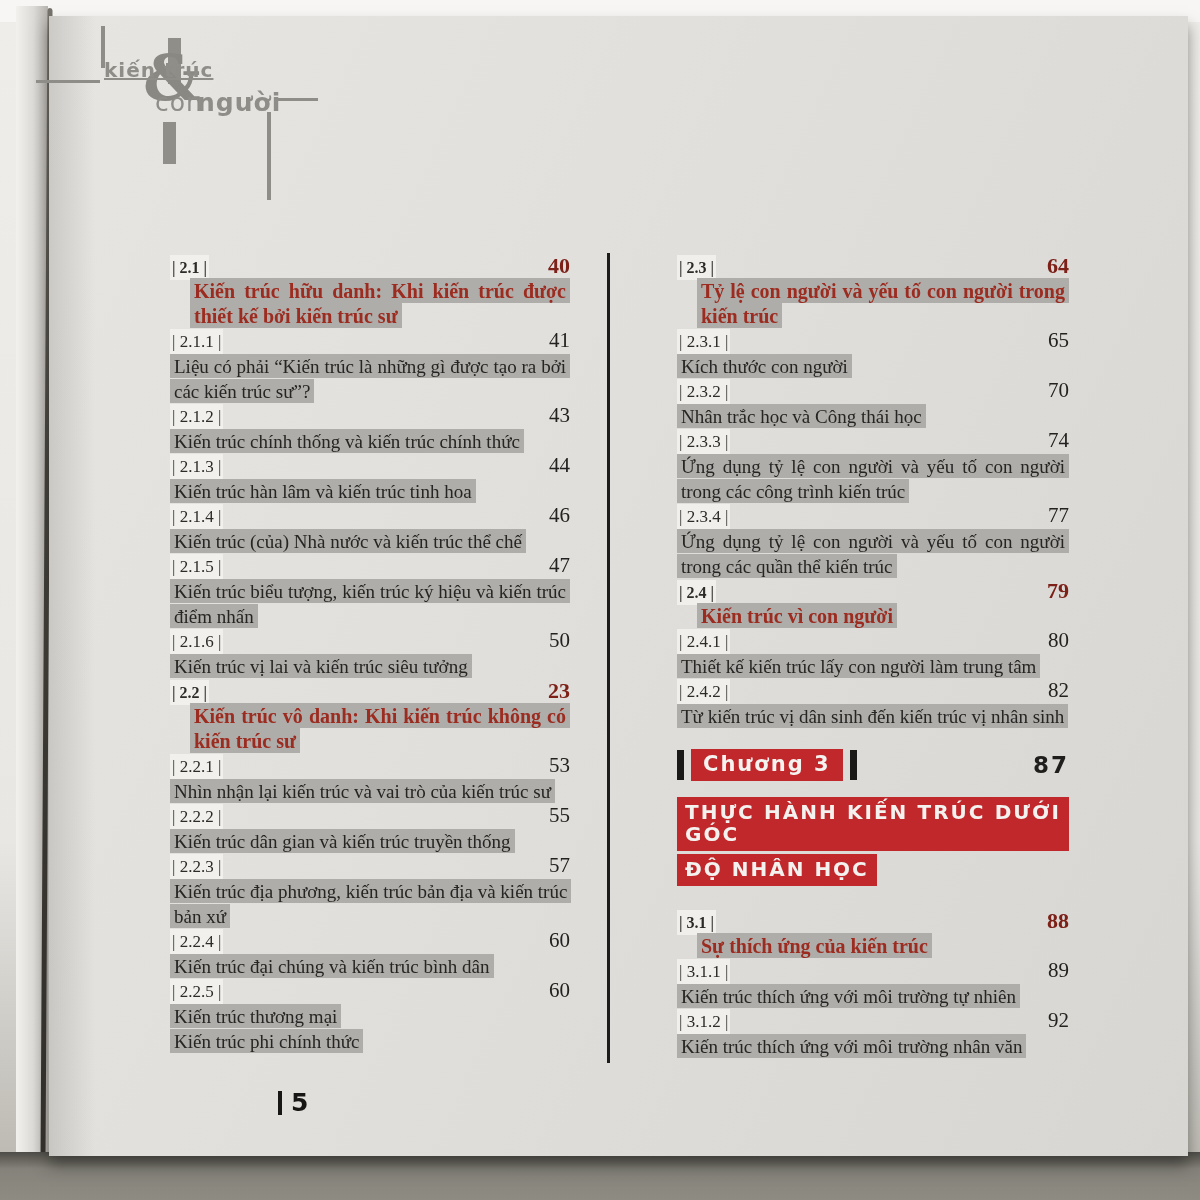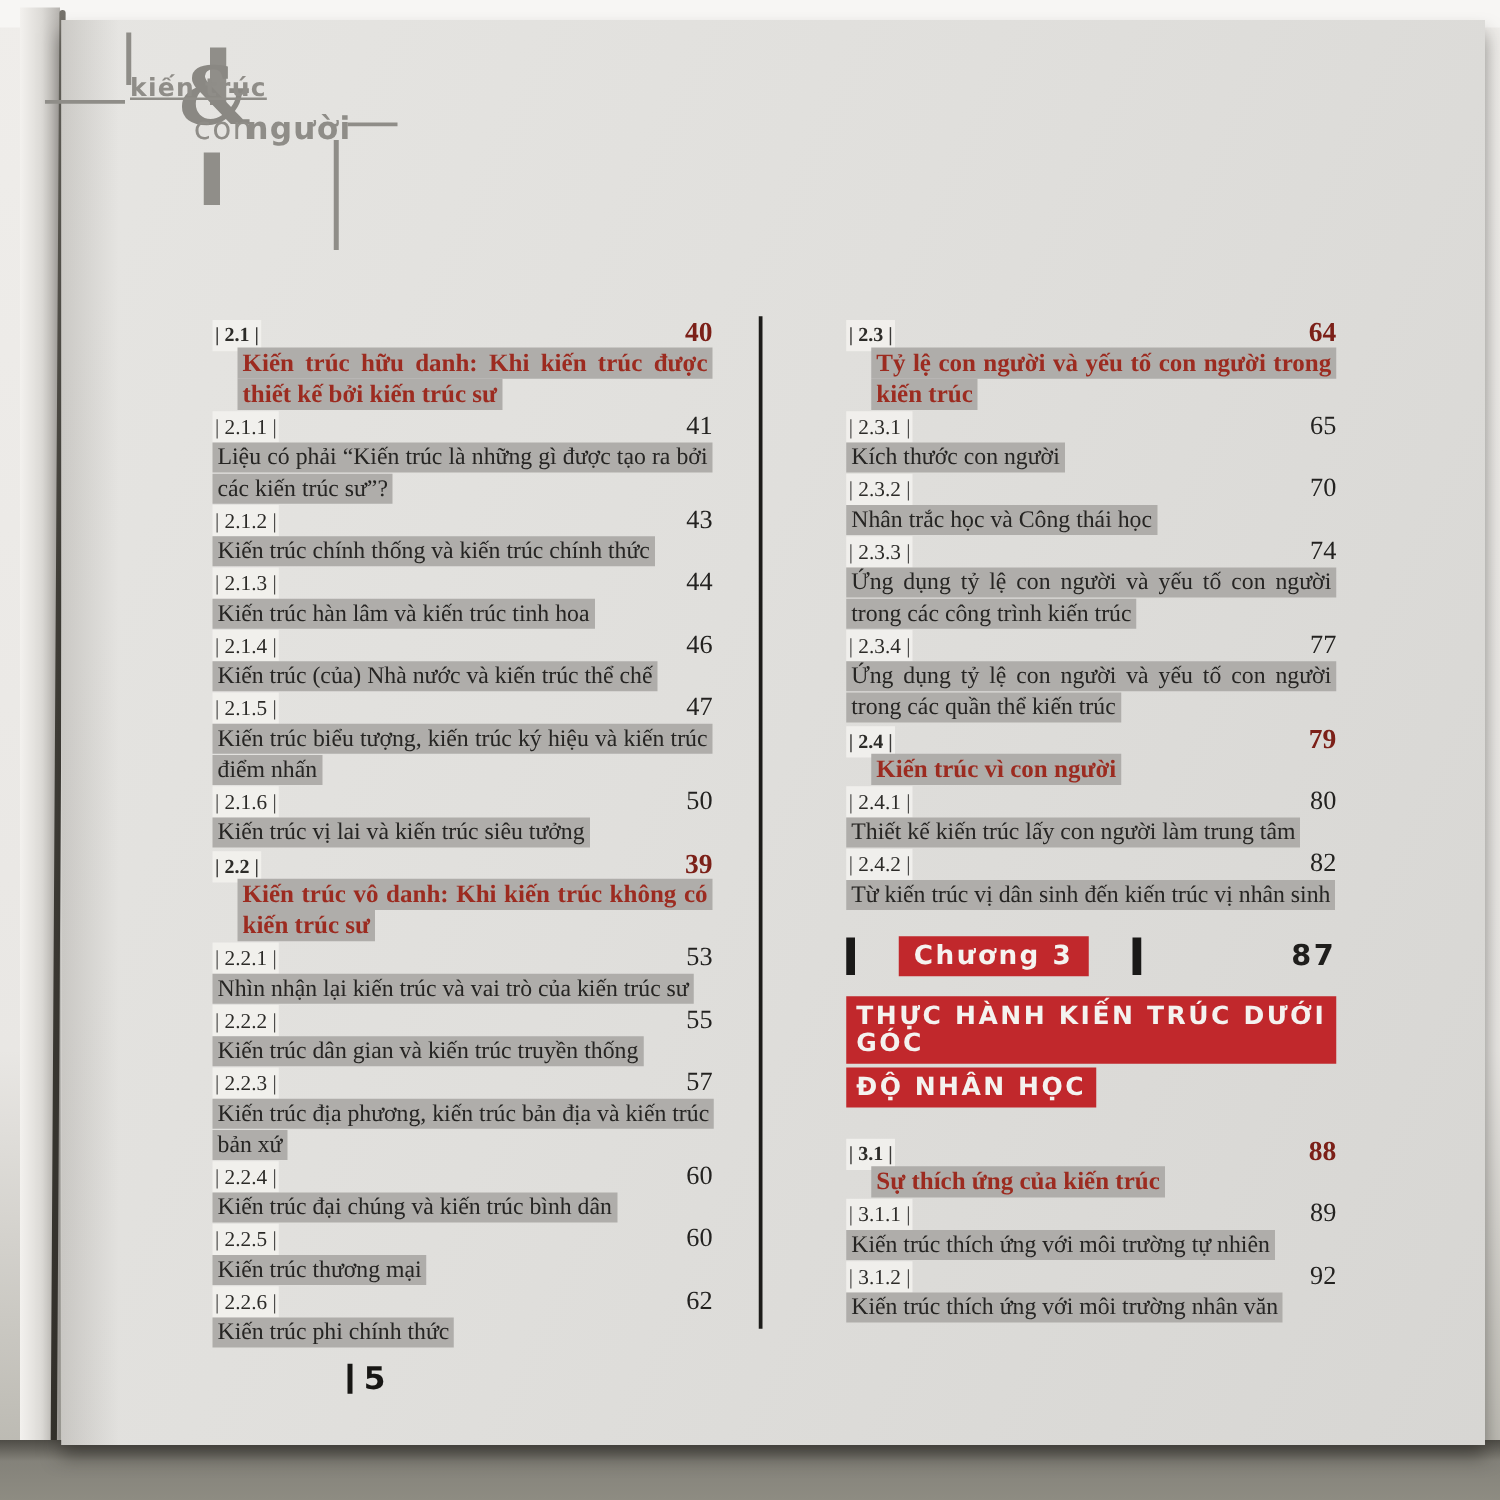--- a/index.html
+++ b/index.html
@@ -54,21 +54,21 @@
   .entry.section .entry-label{font-weight:bold;font-size:16px;}
   .entry-page{font-size:21px;color:#232220;}
   .entry.section .entry-page{font-weight:bold;color:#7c2018;font-size:22px;}
   .entry-title{text-align:justify;line-height:25px;font-size:19px;color:#262523;}
   .entry-title .hl{background:#afadaa;padding:1.5px 4px;-webkit-box-decoration-break:clone;
     box-decoration-break:clone;}
   .entry.section .entry-title{font-size:20px;padding-left:20px;}
   .entry.section .hl{color:#9c2b20;font-weight:bold;}
 
   
-  .chapter-head{margin-top:20px;display:flex;align-items:center;position:relative;height:34px;gap:28px;}
+  .chapter-head{margin-top:20px;display:flex;align-items:center;position:relative;height:34px;}
   .chap-bar{width:7px;height:30px;background:#1a1918;}
   .chap-box{background:#c1282c;color:#f5f3f0;font-family:"DejaVu Sans",sans-serif;font-weight:bold;
     font-size:21px;letter-spacing:2px;padding:3px 12px 5px 12px;margin:0 7px;}
   .chap-page{position:absolute;right:0;font-family:"DejaVu Sans",sans-serif;font-weight:bold;
     font-size:23px;letter-spacing:2px;color:#1f1e1c;}
   .chapter-title{margin-top:15px;}
   .chap-title-line{background:#c1282c;color:#f4f2ef;font-family:"DejaVu Sans",sans-serif;
     font-weight:bold;font-size:20px;letter-spacing:2px;line-height:1.1;padding:4px 8px 6px 8px;}
   .chap-title-line.l1{text-align:justify;text-align-last:justify;box-sizing:border-box;width:100%;}
   .chap-title-line.l2{display:inline-block;margin-top:3px;}
@@ -150,21 +150,21 @@
       <div class="entry sub">
         <div class="entry-head">
           <span class="entry-label">2.1.6</span>
           <span class="entry-page">50</span>
         </div>
         <div class="entry-title"><span class="hl">Kiến trúc vị lai và kiến trúc siêu tưởng</span></div>
       </div>
       <div class="entry section">
         <div class="entry-head">
           <span class="entry-label">2.2</span>
-          <span class="entry-page">39</span>
+          <span class="entry-page">23</span>
         </div>
         <div class="entry-title"><span class="hl">Kiến trúc vô danh: Khi kiến trúc không có kiến trúc sư</span></div>
       </div>
       <div class="entry sub">
         <div class="entry-head">
           <span class="entry-label">2.2.1</span>
           <span class="entry-page">53</span>
         </div>
         <div class="entry-title"><span class="hl">Nhìn nhận lại kiến trúc và vai trò của kiến trúc sư</span></div>
       </div>
@@ -190,24 +190,20 @@
         <div class="entry-title"><span class="hl">Kiến trúc đại chúng và kiến trúc bình dân</span></div>
       </div>
       <div class="entry sub">
         <div class="entry-head">
           <span class="entry-label">2.2.5</span>
           <span class="entry-page">60</span>
         </div>
         <div class="entry-title"><span class="hl">Kiến trúc thương mại</span></div>
       </div>
       <div class="entry sub">
-        <div class="entry-head">
-          <span class="entry-label">2.2.6</span>
-          <span class="entry-page">62</span>
-        </div>
         <div class="entry-title"><span class="hl">Kiến trúc phi chính thức</span></div>
       </div>
     </div>
 
   <div class="col" id="col-right">
     <div id="col-right-1">
         <div class="entry section">
           <div class="entry-head">
             <span class="entry-label">2.3</span>
             <span class="entry-page">64</span>

